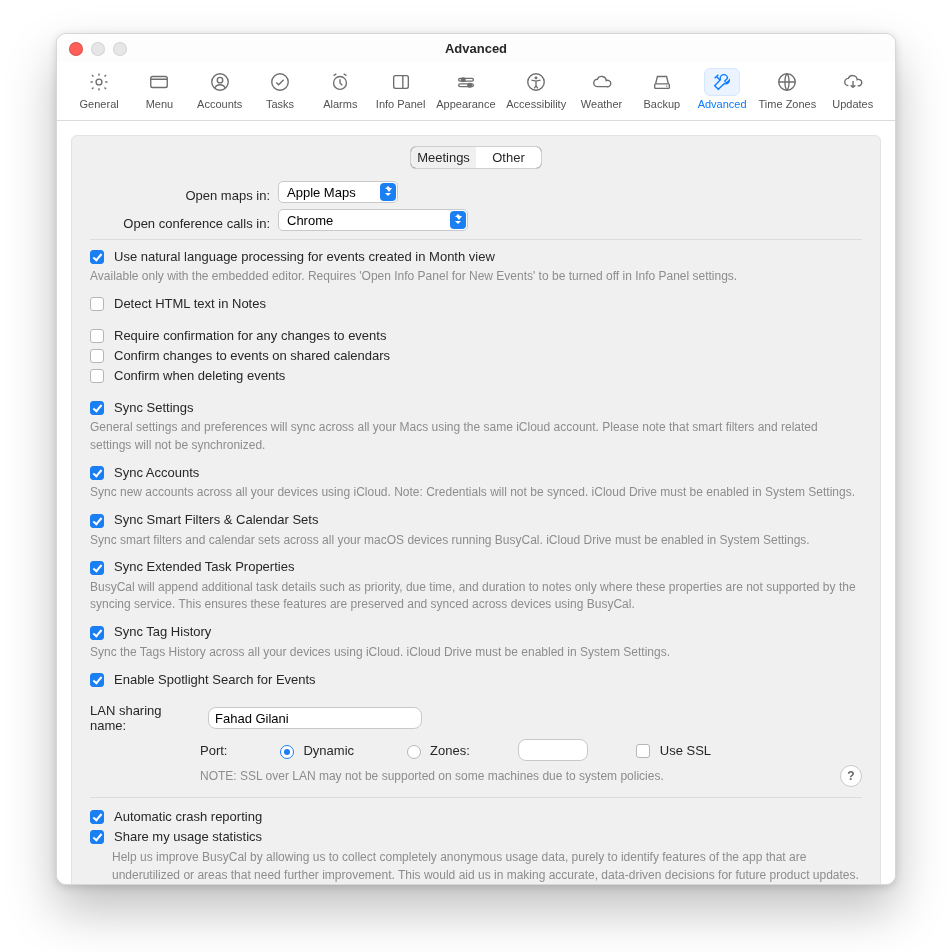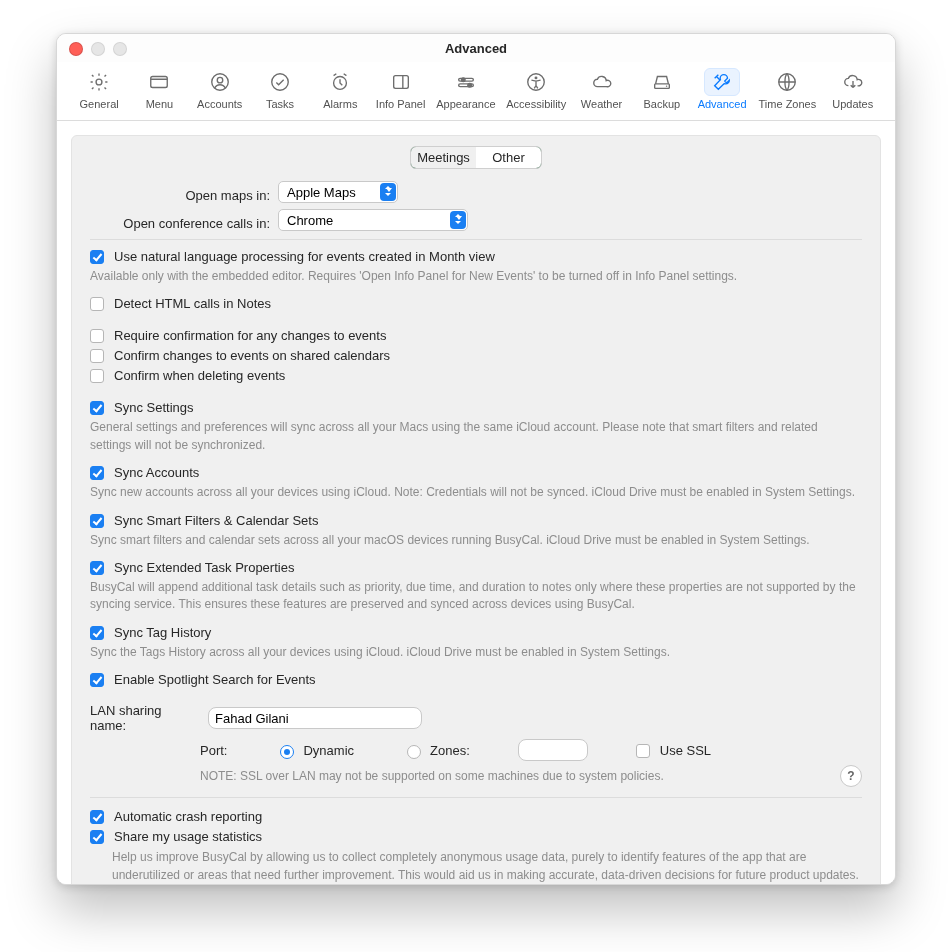--- a/index.html
+++ b/index.html
@@ -142,21 +142,21 @@
   }
   .select-wrap .chev::before, .select-wrap .chev::after {
     content:""; position:absolute; left:2px; width:0;height:0;
     border-left:3px solid transparent;border-right:3px solid transparent;
   }
   .select-wrap .chev::before { top:-2px; border-bottom:3px solid #fff; }
   .select-wrap .chev::after  { top:5px;  border-top:3px solid #fff; }
 
   .divider { height:1px; background:#dcdcdc; margin: 8px 0; }
 
-  .check-row { display:flex; align-items:flex-end; gap:6px; margin:4px 0; font-size:13px; }
+  .check-row { display:flex; align-items:center; gap:6px; margin:4px 0; font-size:13px; }
   .check-row input[type=checkbox] { width:14px; height:14px; margin:2px 4px 0 0; }
   input[type=checkbox] {
     appearance:none; -webkit-appearance:none;
     width:14px; height:14px; border:1px solid #b6b6b6; border-radius:3px; background:#fff;
     position:relative; flex:0 0 auto;
   }
   input[type=checkbox]:checked {
     background: #1a7ff2; border-color:#1a7ff2;
   }
   input[type=checkbox]:checked::after {
@@ -393,21 +393,21 @@
       <div class="divider"></div>
 
       <label class="check-row">
         <input type="checkbox" checked="" style="">
         <span>Use natural language processing for events created in Month view</span>
       </label>
       <div class="hint">Available only with the embedded editor. Requires 'Open Info Panel for New Events' to be turned off in Info Panel settings.</div>
 
       <label class="check-row">
         <input type="checkbox" style="">
-        <span>Detect HTML calls in Notes</span>
+        <span>Detect HTML text in Notes</span>
       </label>
 
       <div class="section-space"></div>
 
       <label class="check-row">
         <input type="checkbox" style="">
         <span>Require confirmation for any changes to events</span>
       </label>
       <label class="check-row">
         <input type="checkbox" style="">

